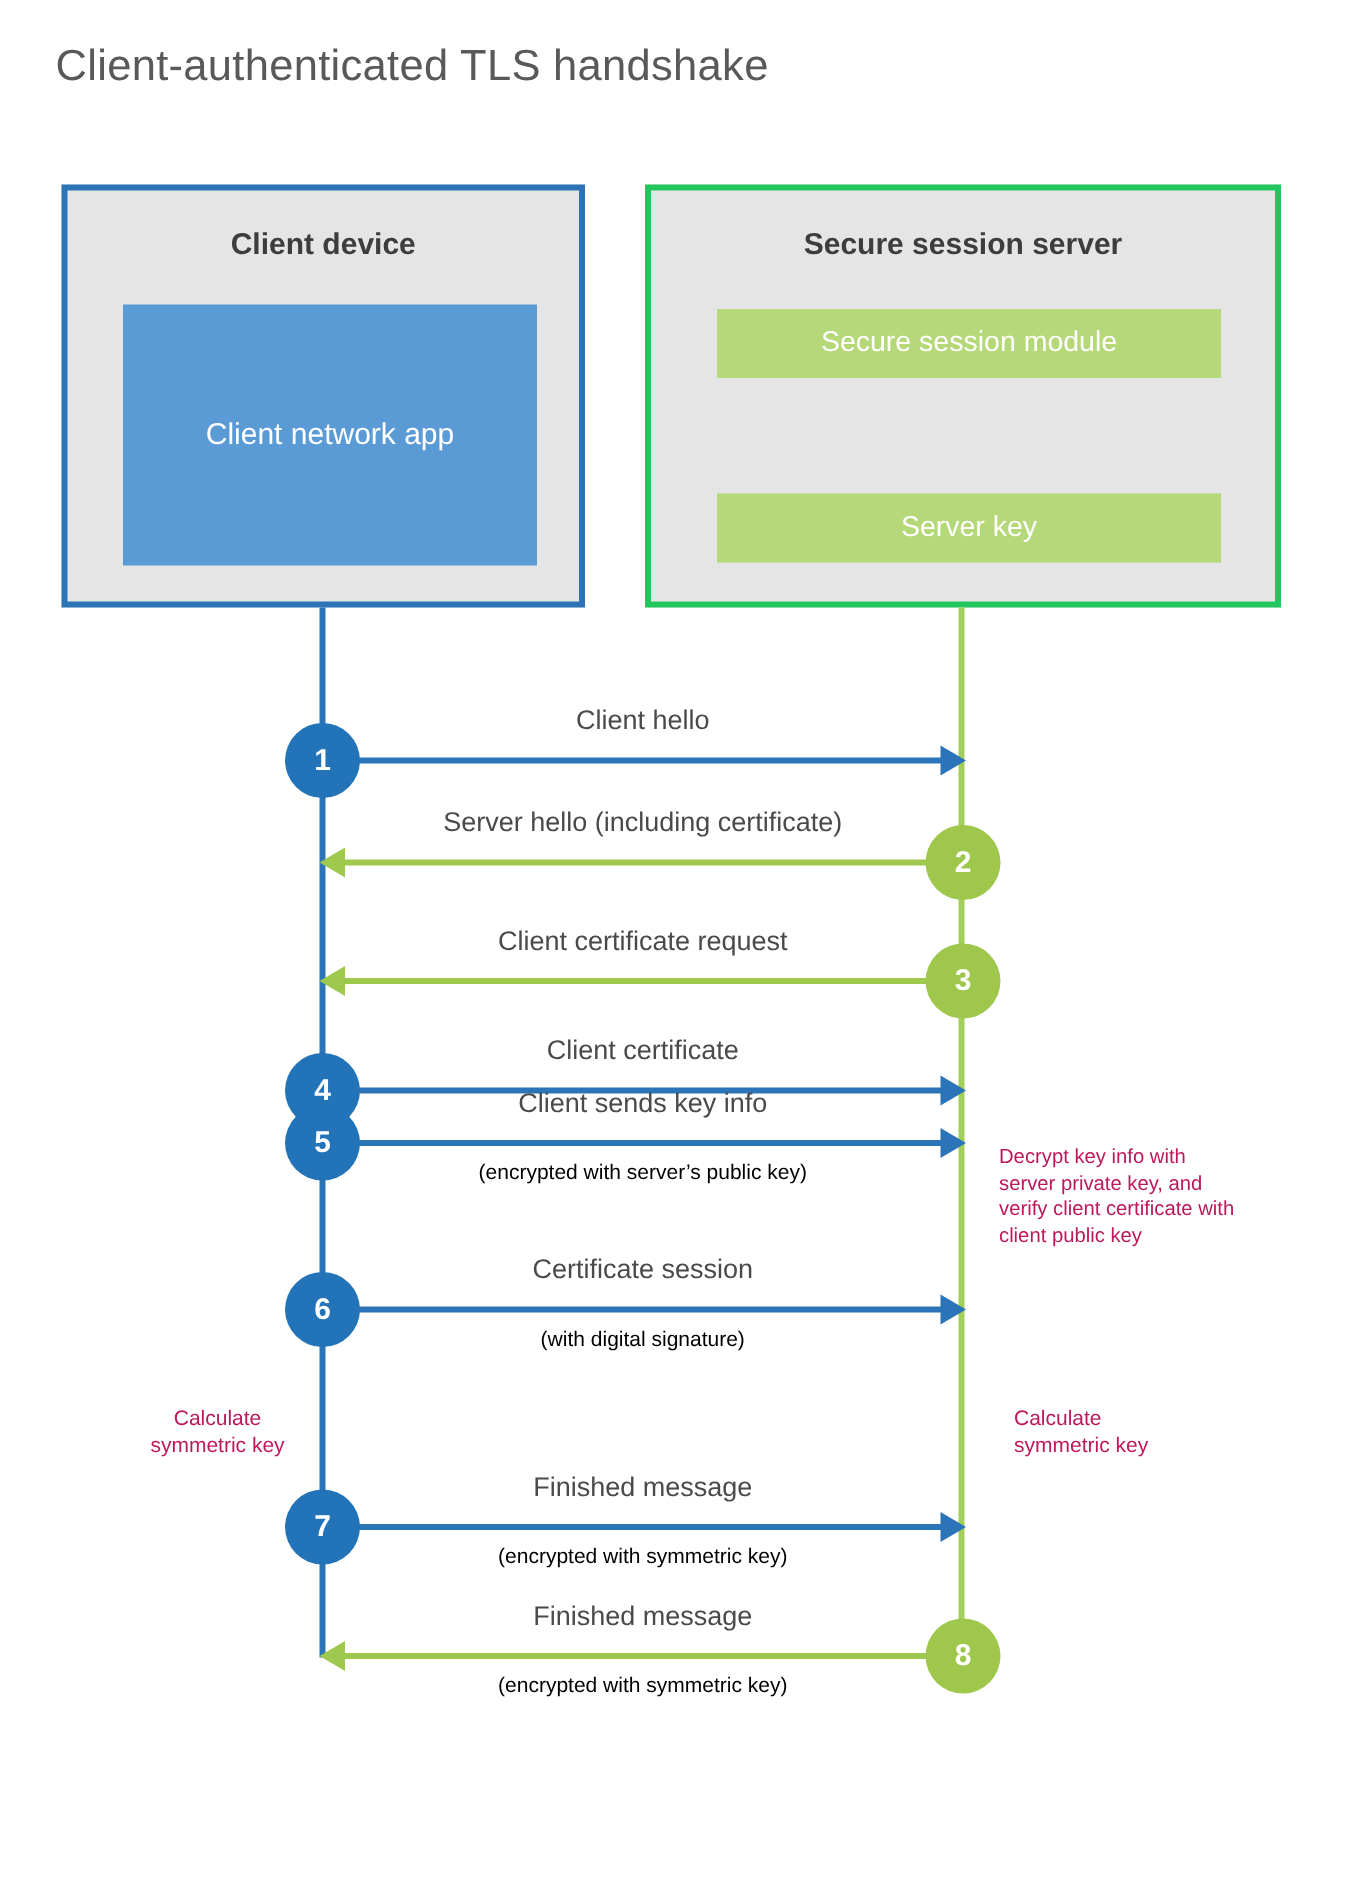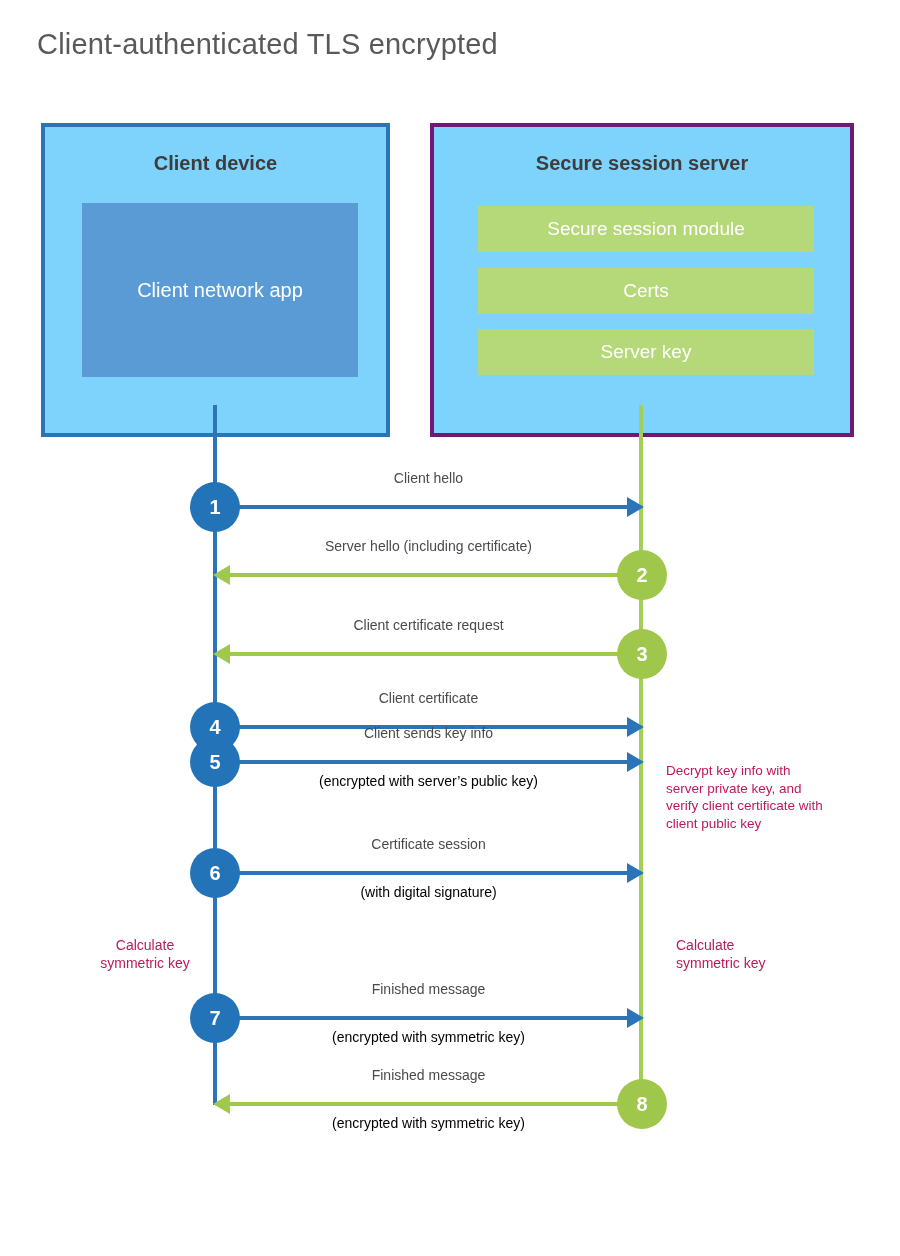--- a/index.html
+++ b/index.html
@@ -4,23 +4,23 @@
 <style>
   * { margin:0; padding:0; box-sizing:border-box; }
   body { background:#ffffff; font-family:"Liberation Sans", sans-serif; }
   .canvas { position:relative; width:900px; height:1256px; background:#ffffff; overflow:hidden; }
 
   
   .title { position:absolute; left:37px; top:28px; font-size:29px; font-weight:300;
            color:#595959; letter-spacing:0.2px; }
 
   
-  .actor { position:absolute; top:123px; height:314px; background:#7dd3fc; }
+  .actor { position:absolute; top:123px; height:282px; background:#e5e5e5; }
   .actor.client { left:41px; width:349px; border:4px solid #2b74b8; }
-  .actor.server { left:430px; width:424px; border:4px solid #701a75; }
+  .actor.server { left:430px; width:424px; border:4px solid #22c55e; }
   .actor-title { margin-top:25px; text-align:center; font-size:20px; font-weight:700; color:#3d3d3d; }
 
   .client-app { position:absolute; left:37px; top:76px; width:276px; height:174px;
                 background:#5b9bd5; color:#ffffff; font-size:20px; line-height:30px;
                 display:flex; align-items:center; justify-content:center; text-align:center;
                 padding:0 40px; }
 
   .server-bar { position:absolute; left:44px; width:336px; height:46px; background:#b5d878;
                 color:#ffffff; font-size:19px; text-align:center; line-height:46px; }
   .server-bar.b0 { top:79px; }
@@ -28,21 +28,21 @@
   .server-bar.b2 { top:202px; }
 
   
   .lifeline { position:absolute; width:4px; top:405px; }
   .lifeline.blue  { left:213px; height:700px; background:#2b74b8; }
   .lifeline.green { left:639px; height:702px; background:#a3ce59; }
 
   
   .msg { position:absolute; left:215px; width:427px; height:80px; }
   .msg-label { position:absolute; top:8px; left:0; width:100%; text-align:center;
-               font-size:14px; color:#4a4a4a; }
+               font-size:18px; color:#4a4a4a; }
   .msg-sub   { position:absolute; top:56px; left:0; width:100%; text-align:center;
                font-size:14px; color:#000000; }
   .a-line { position:absolute; top:43px; left:10px; right:10px; height:4px; }
   .head   { position:absolute; top:35px; width:0; height:0;
             border-top:10px solid transparent; border-bottom:10px solid transparent; }
   .circle { position:absolute; top:20px; width:50px; height:50px; border-radius:50%;
             color:#ffffff; font-size:20px; font-weight:700; text-align:center; line-height:50px; }
 
   .c-blue  .a-line { background:#2b74b8; }
   .c-blue  .circle { background:#2273b8; }
@@ -58,31 +58,30 @@
   .note { position:absolute; color:#be185d; }
   .note-decrypt { left:666px; top:762px; width:164px; font-size:13.5px; line-height:17.5px; text-align:left; }
   .note-calc-left  { left:85px;  top:936px; width:120px; font-size:14px; line-height:18px; text-align:center; }
   .note-calc-right { left:676px; top:936px; width:110px; font-size:14px; line-height:18px; text-align:left; }
 </style>
 </head>
 <body>
 
 <div class="canvas">
 
-  <div class="title">Client-authenticated TLS encrypted</div>
+  <div class="title">Client-authenticated TLS handshake</div>
 
   <div class="actor client">
     <div class="actor-title">Client device</div>
     <div class="client-app">Client network app</div>
   </div>
 
   <div class="actor server">
     <div class="actor-title">Secure session server</div>
     <div class="server-bar b0">Secure session module</div>
-    <div class="server-bar b1">Certs</div>
     <div class="server-bar b2">Server key</div>
   </div>
 
   <div class="lifeline blue"></div>
   <div class="lifeline green"></div>
 
   <div class="msg c-blue dir-right" style="top:462px">
     <div class="msg-label">Client hello</div>
     <div class="a-line"></div>
     <div class="head"></div>

